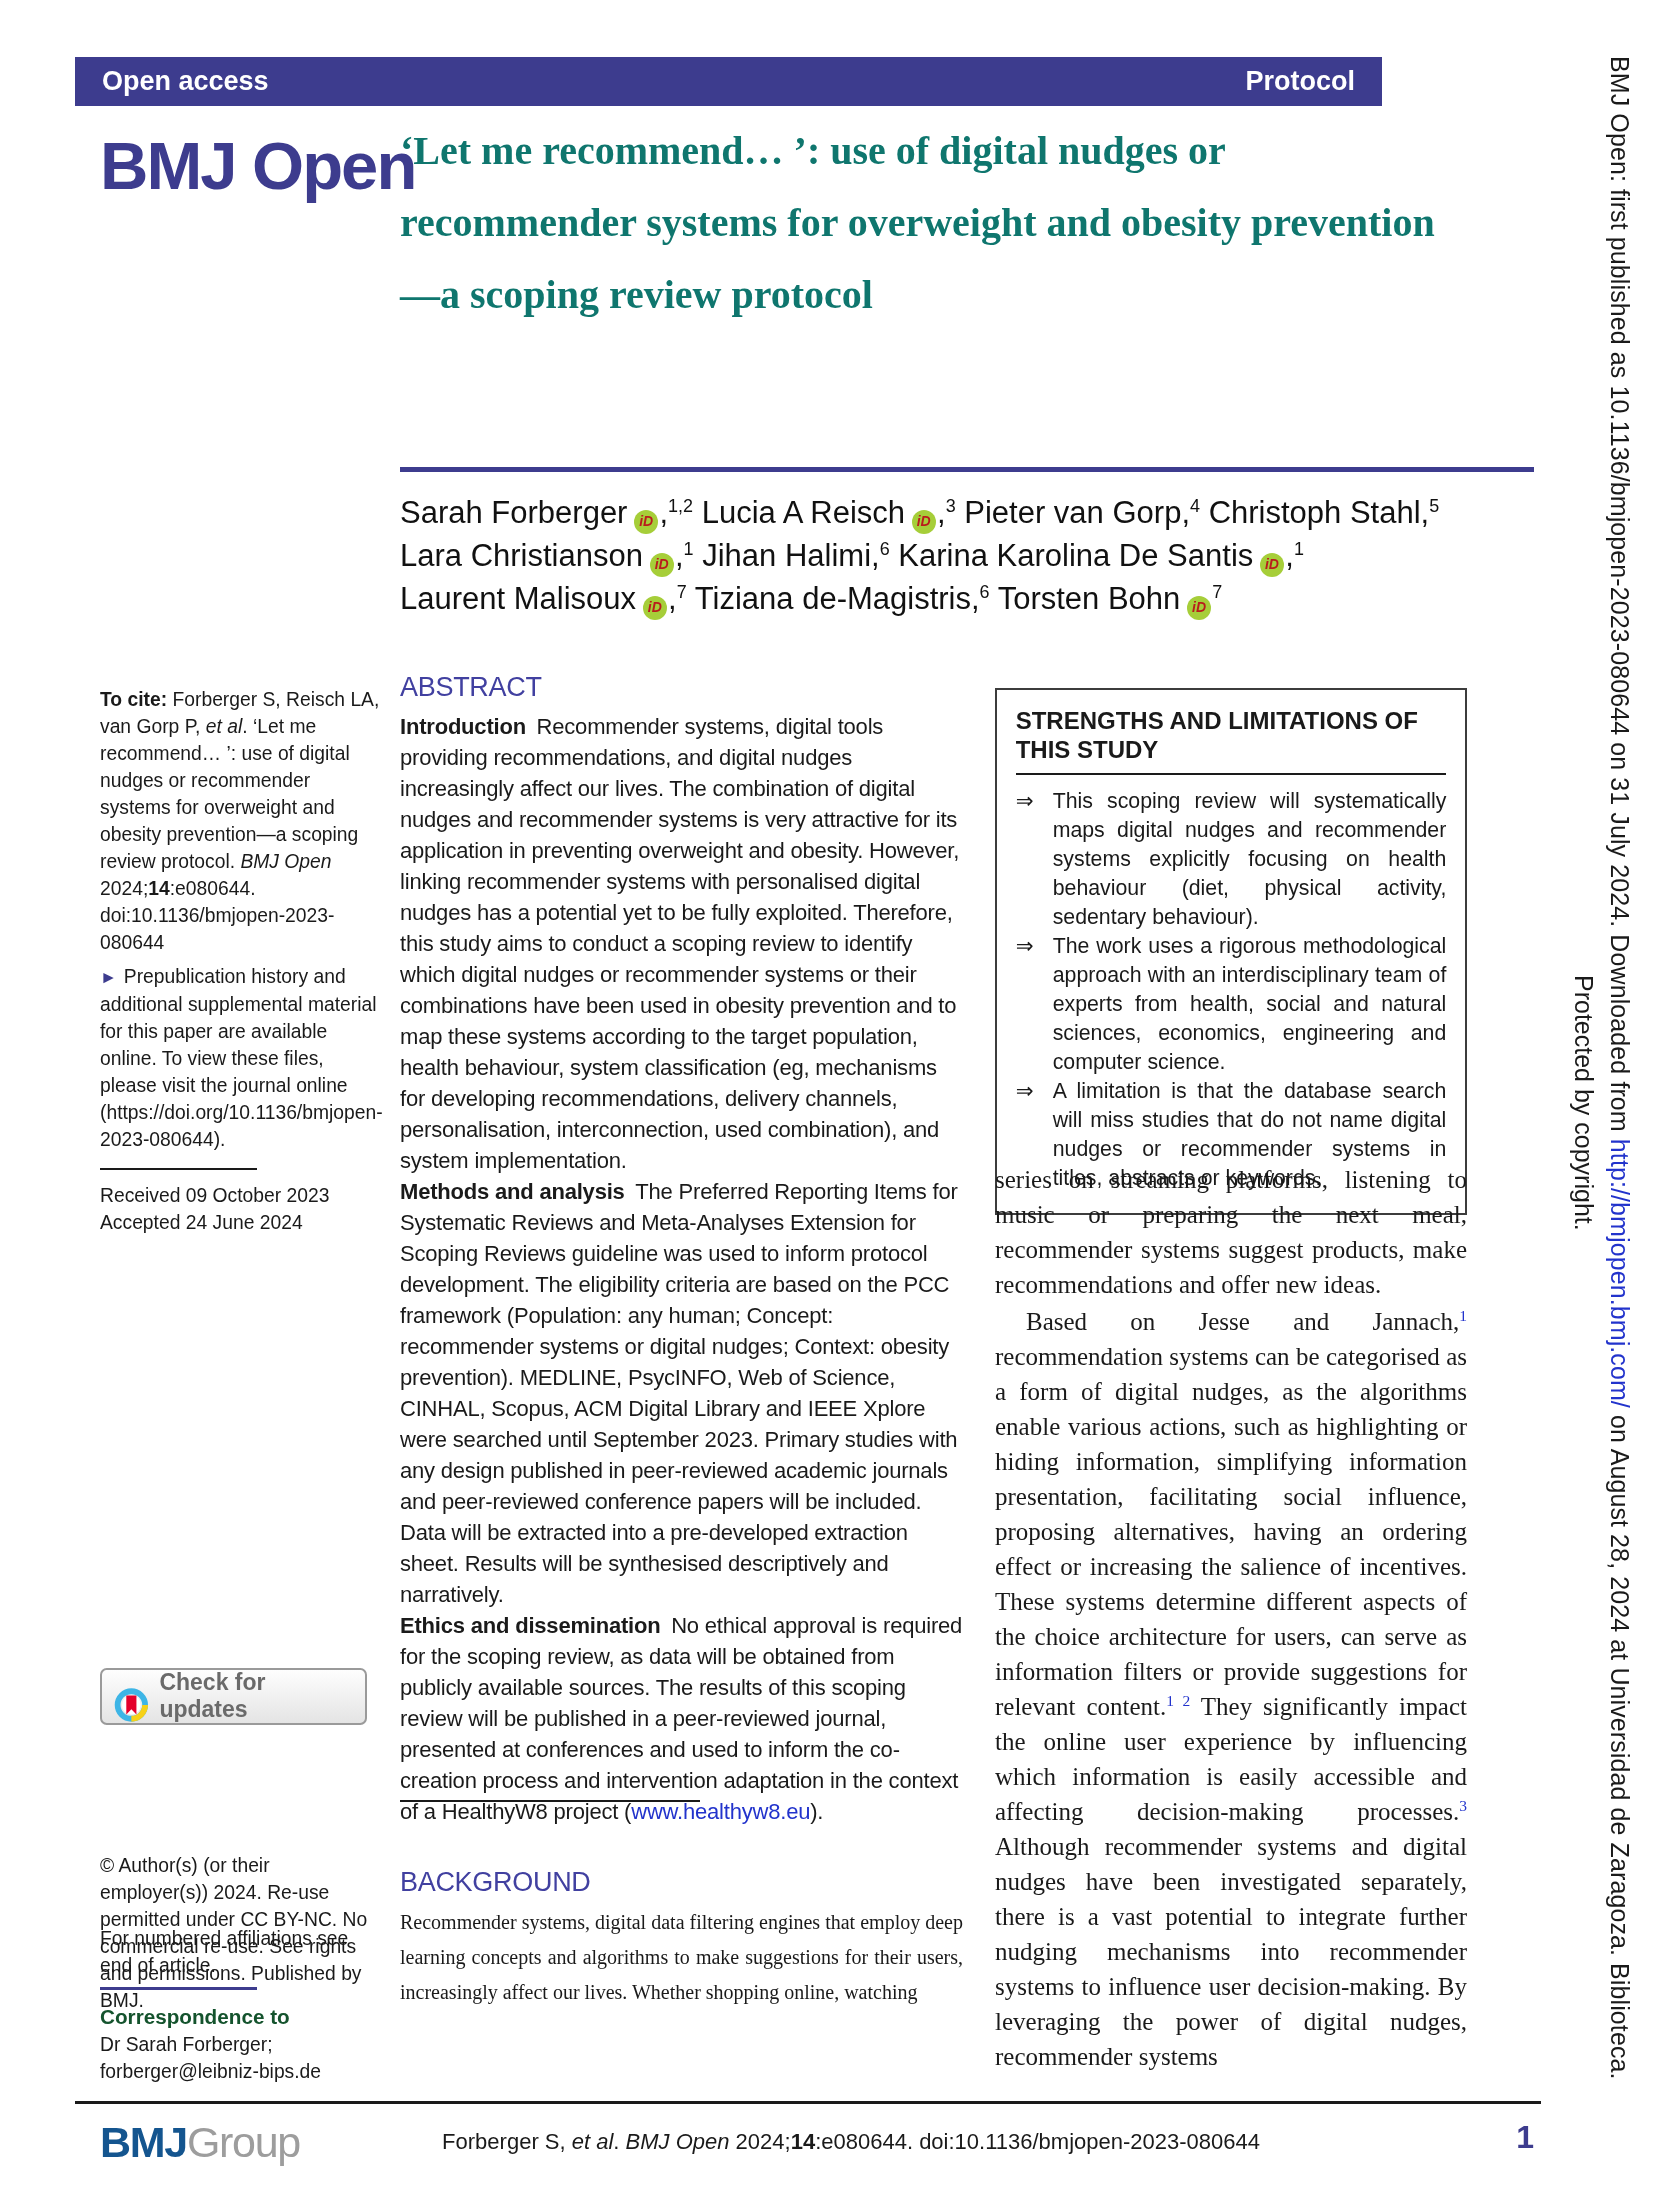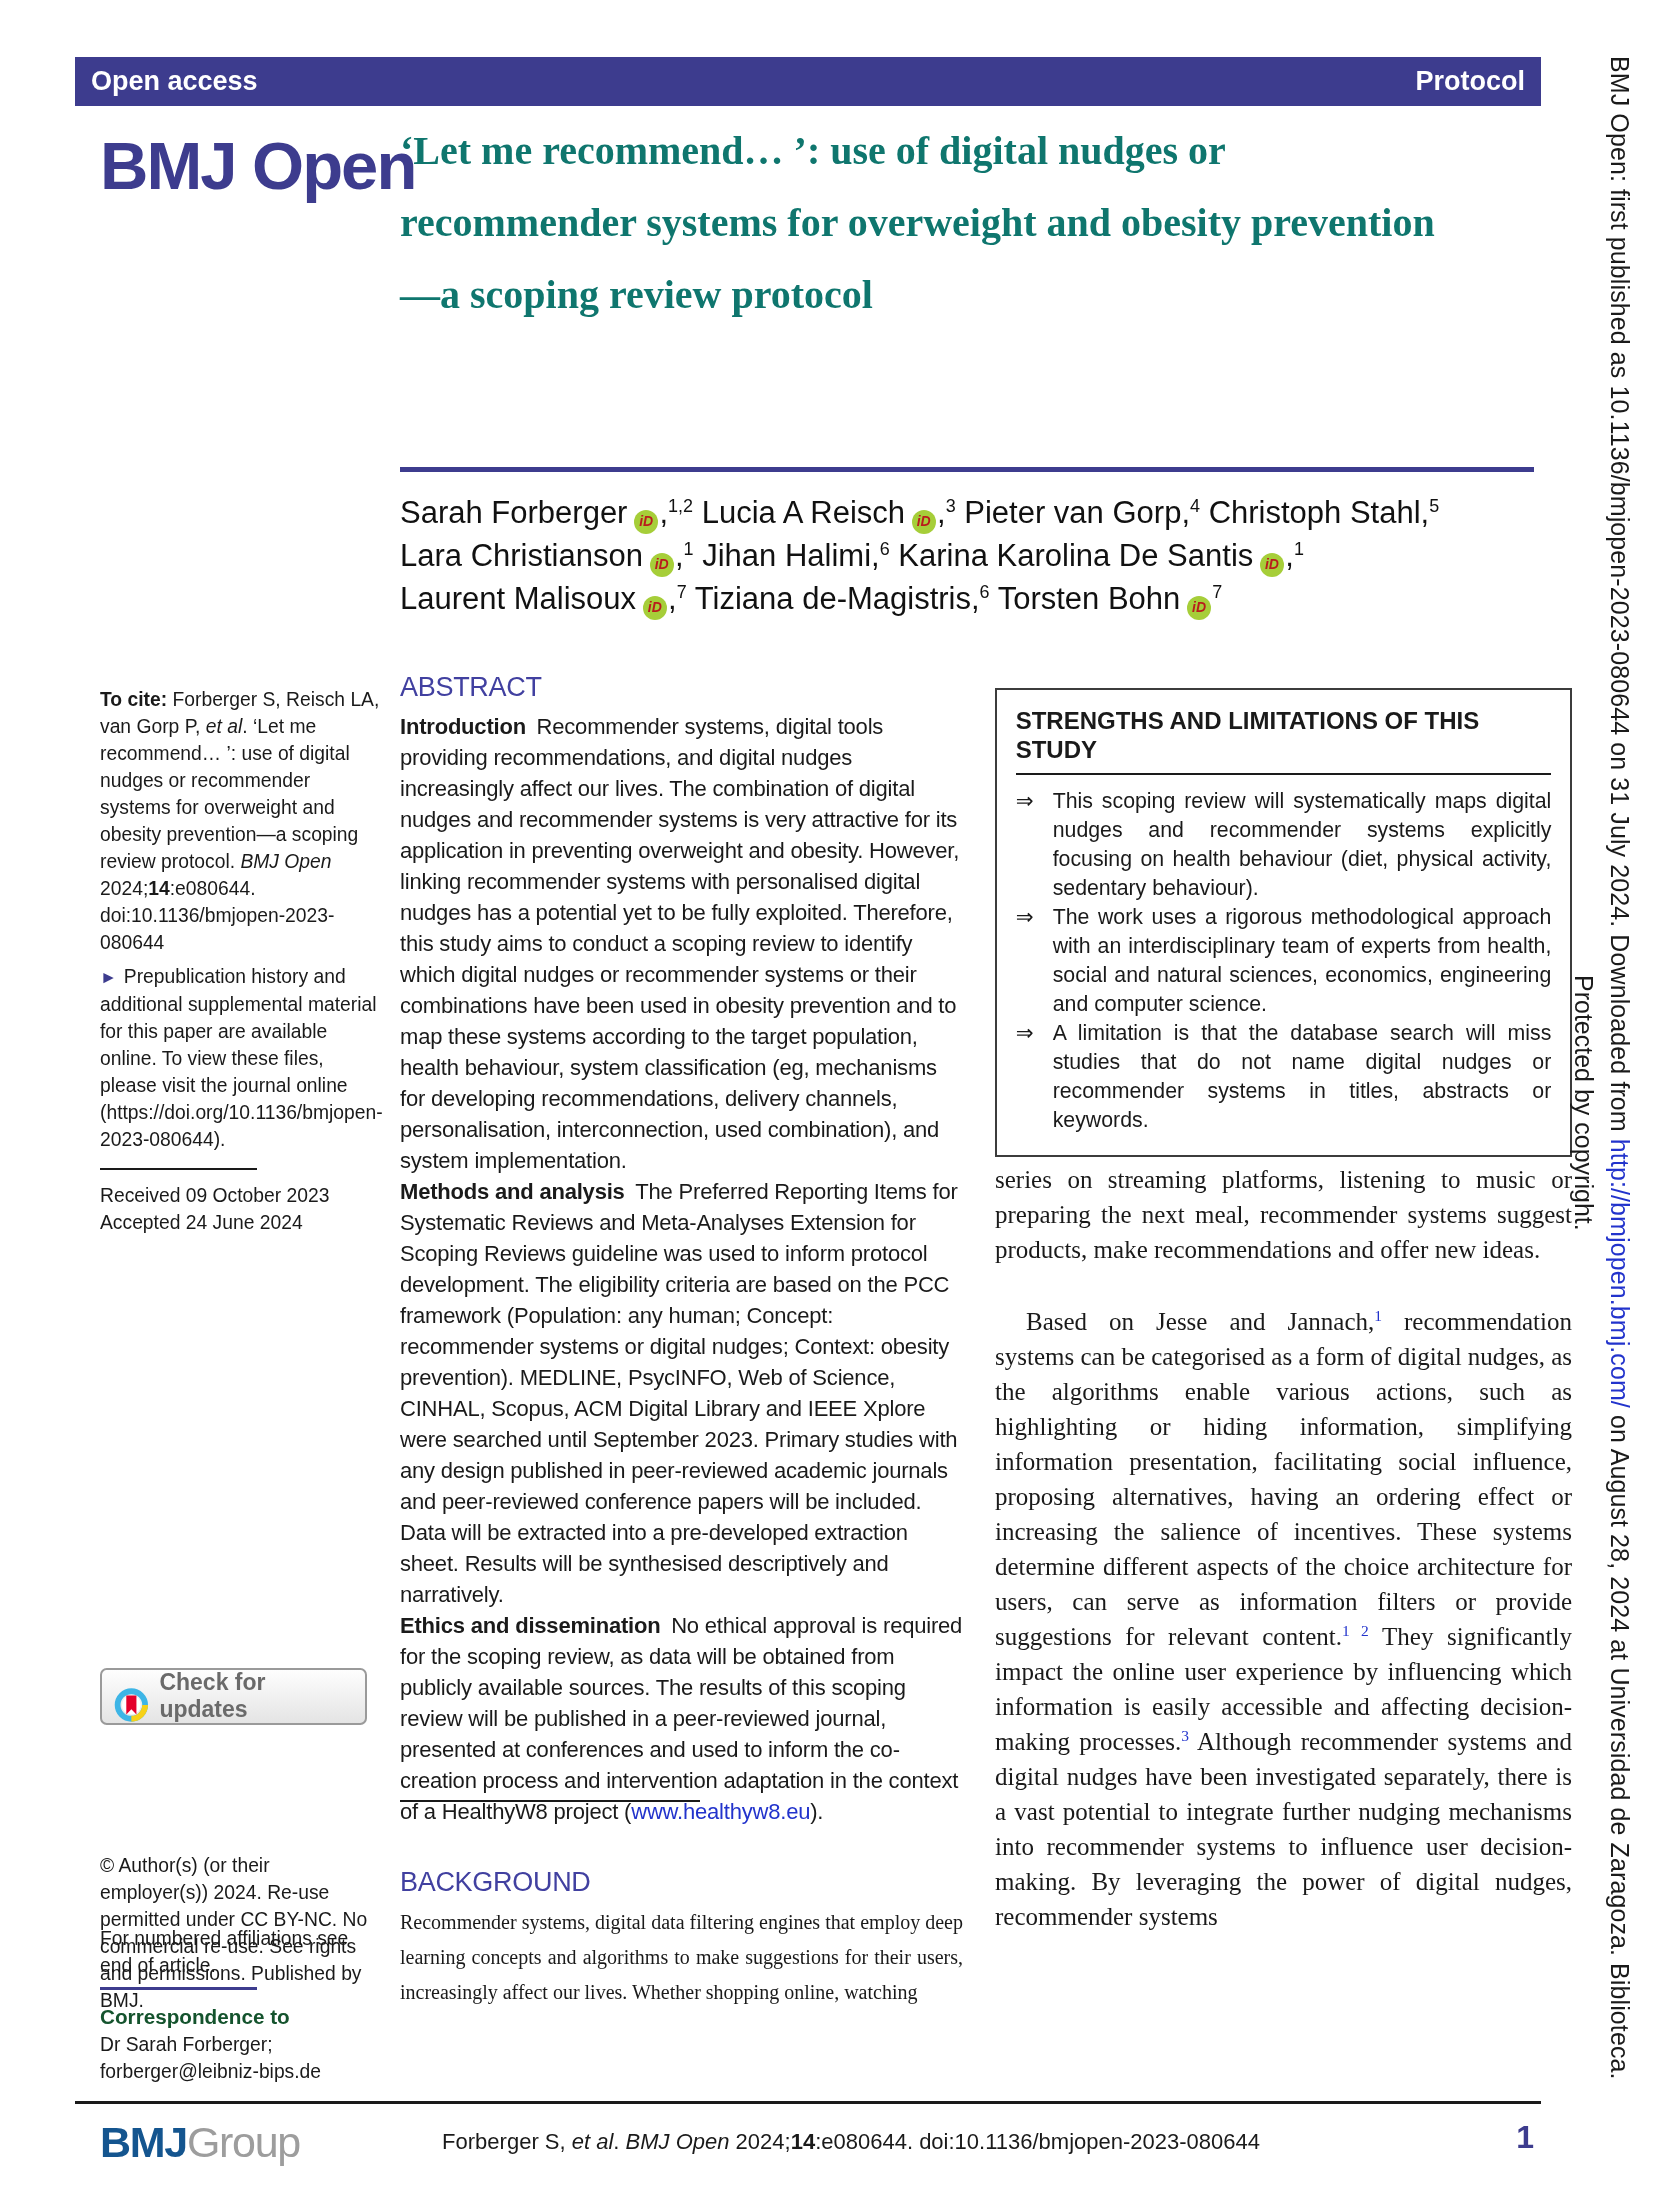--- a/index.html
+++ b/index.html
@@ -6,22 +6,22 @@
   body{width:1654px;height:2205px;position:relative;background:#ffffff;
        font-family:"Liberation Sans",sans-serif;color:#1a1a1a;overflow:hidden;}
   .abs{position:absolute;}
   .b{font-weight:bold;}
   .i{font-style:italic;}
   .link{color:#2233cc;}
   sup.ref{color:#2233cc;font-size:0.62em;line-height:0;vertical-align:super;}
   sup.asup{font-size:0.58em;line-height:0;vertical-align:super;}
 
   
-  .topbar{left:75px;top:57px;width:1466px;height:49px;background:#3d3c8e;color:#fff;
-          display:flex;justify-content:space-between;align-items:center;padding:0 16px;box-sizing:border-box;
+  .topbar{left:75px;top:57px;width:1307px;height:49px;background:#3d3c8e;color:#fff;
+          display:flex;justify-content:space-between;align-items:center;padding:0 27px;box-sizing:border-box;
           font-size:27px;font-weight:bold;}
   
   .jlogo{left:100px;top:127px;font-size:67px;font-weight:bold;color:#3d3c8e;letter-spacing:-2px;}
   .title{left:400px;top:115px;width:1067px;font-family:"Liberation Serif",serif;font-weight:bold;
          font-size:40px;line-height:72px;color:#0f766e;}
   .title-rule{left:400px;top:467px;width:1134px;height:5.3px;background:#3d3c8e;}
   .authors{left:400px;top:491px;width:1147px;font-size:31px;line-height:43px;color:#111;}
   .author-line{white-space:nowrap;}
   .orcid{display:inline-flex;width:24px;height:24px;border-radius:50%;background:#a6ce39;color:#b91c1c;
          font-size:14px;font-weight:bold;align-items:center;justify-content:center;vertical-align:-3.3px;
@@ -49,21 +49,21 @@
   .heading{font-size:27px;font-weight:normal;color:#4140a0;letter-spacing:-0.3px;}
   .abstract-head{top:672px;}
   .abstract-body{top:711px;font-size:22px;line-height:31px;letter-spacing:-0.2px;}
   .abstract-body p{margin:0;}
   .abslabel{font-weight:bold;margin-right:10.7px;}
   .absrule{left:400px;top:1800px;width:300px;height:2px;background:#1a1a1a;}
   .bg-head{top:1867px;}
   .bg-para{top:1905px;font-family:"Liberation Serif",serif;font-size:20px;line-height:35px;text-align:justify;}
 
   
-  .rightcol{left:995px;width:577px;}
+  .rightcol{left:995px;width:472px;}
   .sbox{top:688px;border:2px solid #3c3c3c;padding:16px 18.7px 20px;box-sizing:border-box;}
   .sbox h2{margin:0 0 0 0;font-size:24px;line-height:29px;font-weight:bold;color:#1a1a1a;
            border-bottom:2px solid #1a1a1a;padding-bottom:9.3px;}
   .sbox ul{list-style:none;margin:12px 0 0 0;padding:0;font-size:21.3px;line-height:29px;text-align:justify;}
   .sbox li{position:relative;padding-left:37px;margin:0;}
   .sbox li .arr{position:absolute;left:0;top:0;}
   .rpara{font-family:"Liberation Serif",serif;font-size:25px;line-height:35px;text-align:justify;}
   .rp1{top:1162px;}
   .rp2{top:1304px;text-indent:31px;}
 

